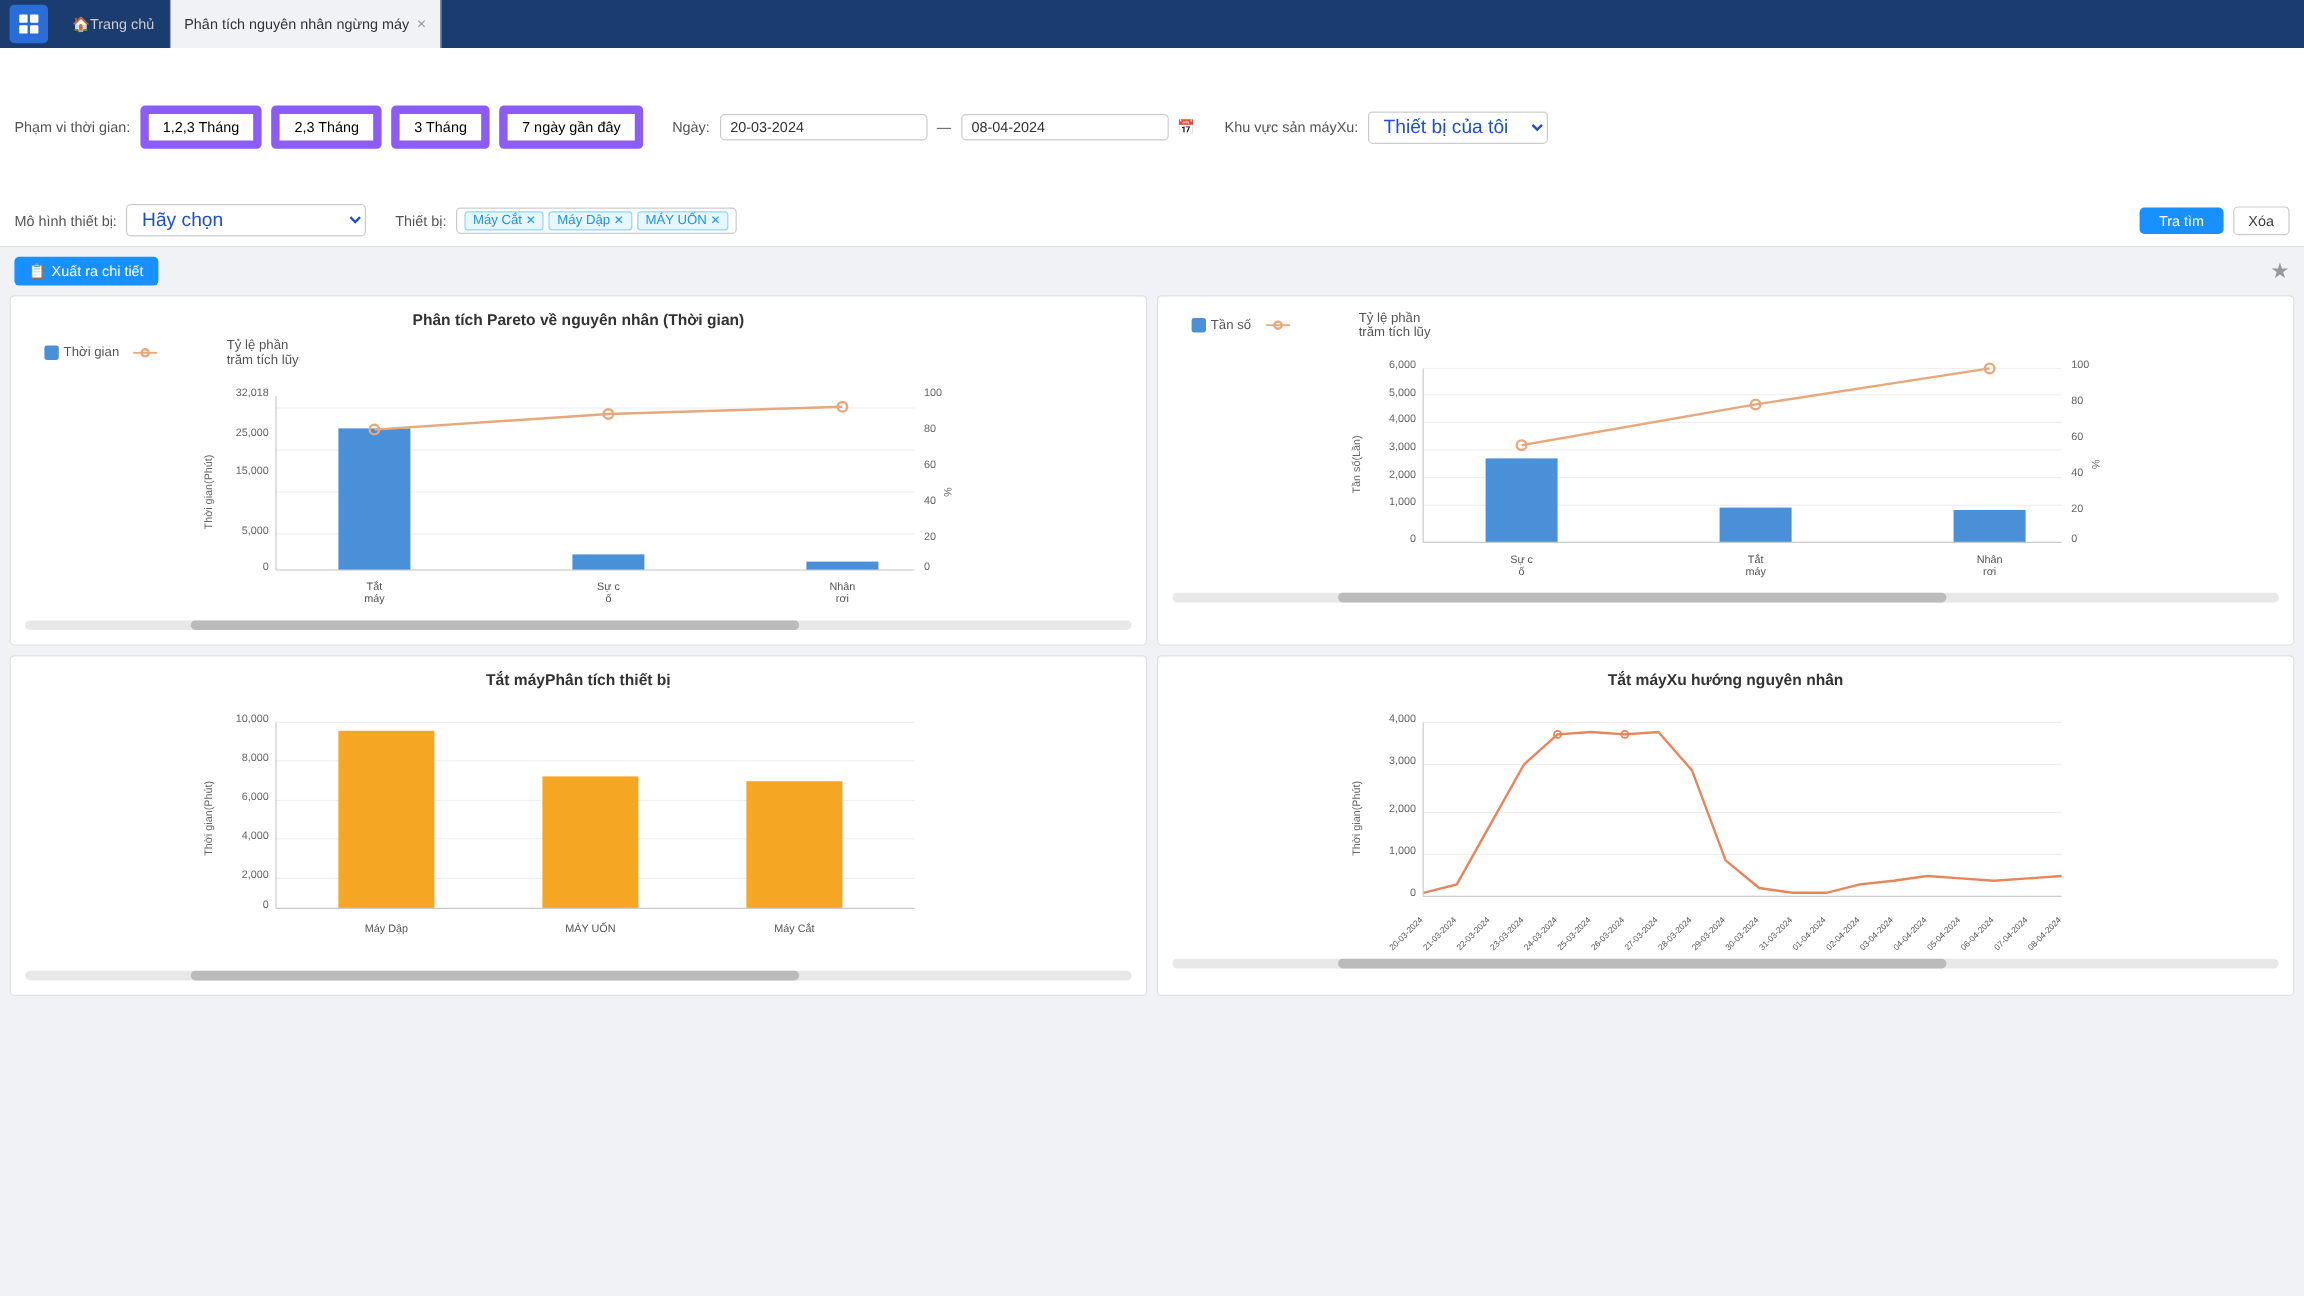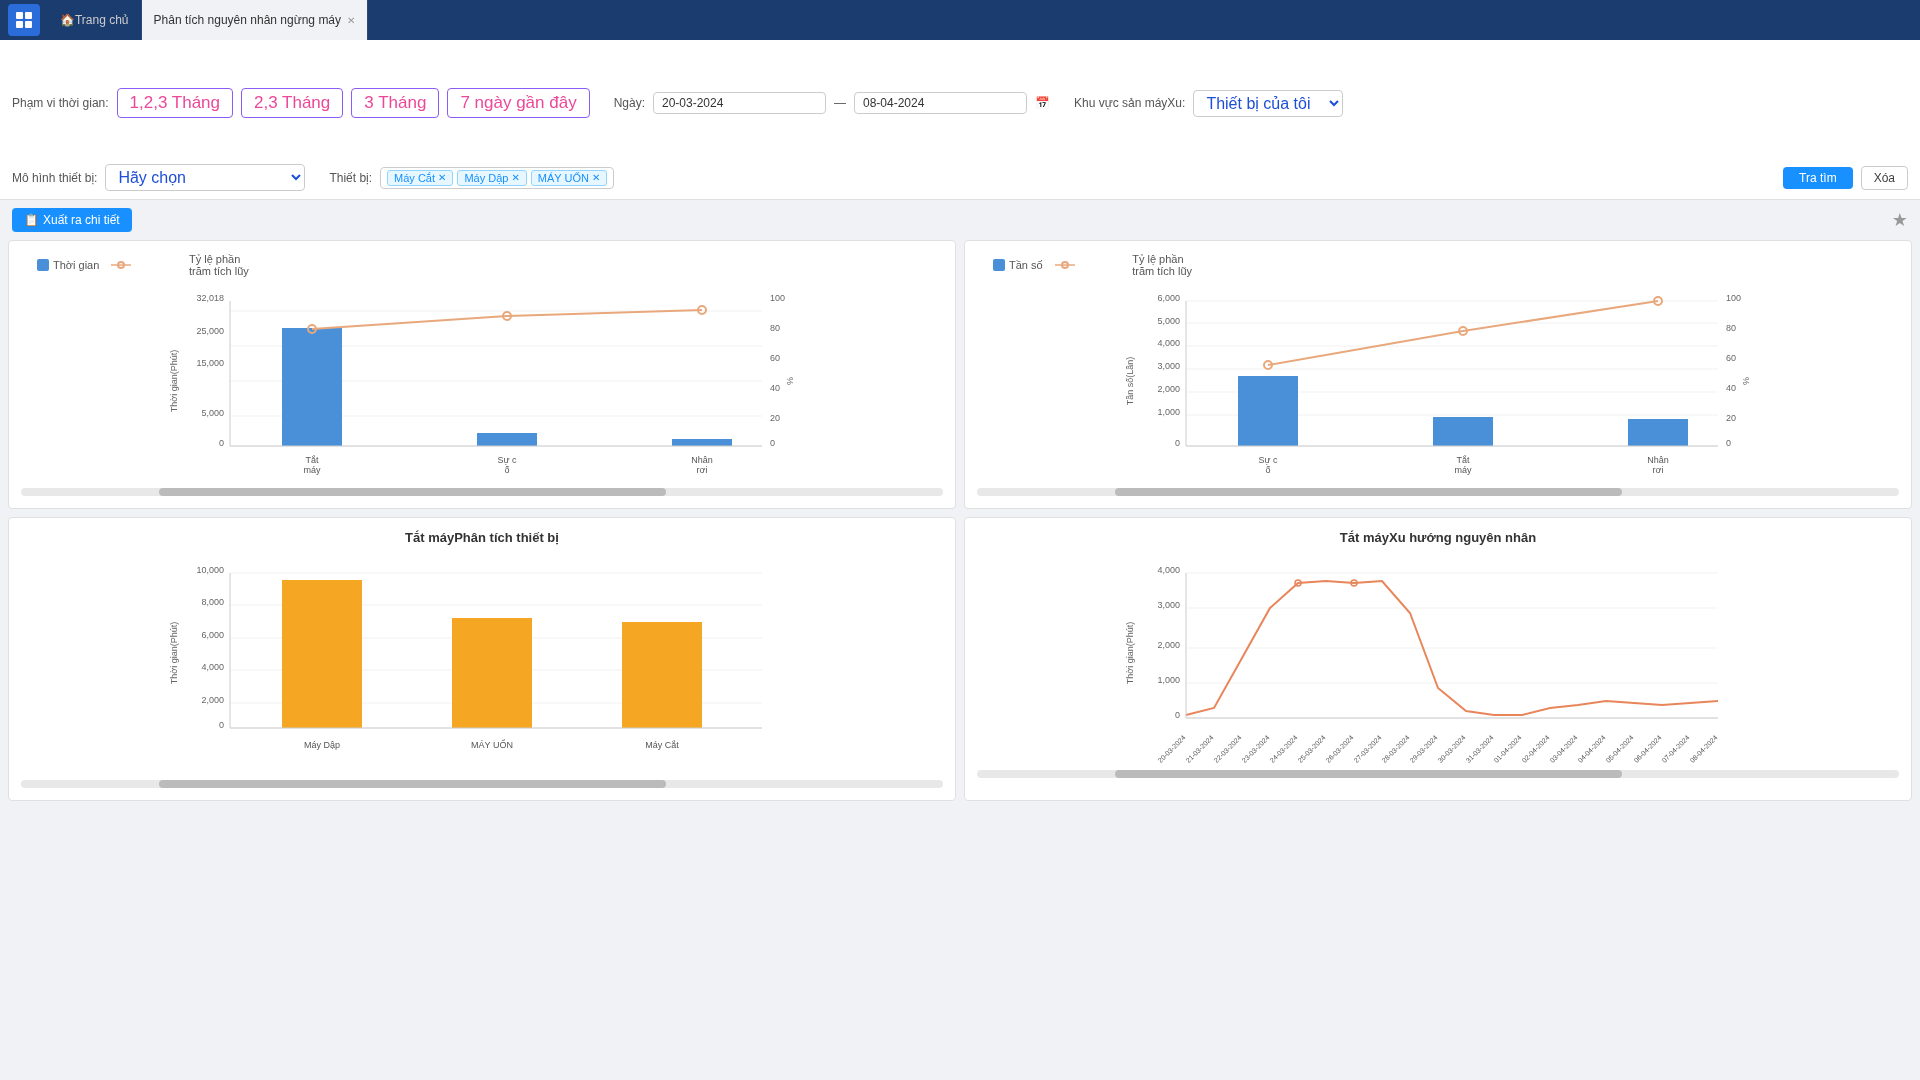--- a/index.html
+++ b/index.html
@@ -11,21 +11,21 @@
     .tabs { display: flex; align-items: stretch; height: 100%; }
     .tab { display: flex; align-items: center; padding: 0 12px; color: #ccc; font-size: 12px; cursor: pointer; border-right: 1px solid #2a4a7f; }
     .tab.active { background: #f0f2f5; color: #333; }
     .tab-home { color: #ccc; }
     .tab-close { margin-left: 6px; color: #999; font-size: 10px; cursor: pointer; }
     
     
     .toolbar { background: white; padding: 8px 12px; border-bottom: 1px solid #e0e0e0; display: flex; flex-wrap: wrap; gap: 6px; align-items: center; }
     .toolbar-row { display: flex; align-items: center; gap: 8px; width: 100%; flex-wrap: wrap; margin-top: 40px; }
     .label { font-size: 12px; color: #555; white-space: nowrap; }
-    .period-btn { padding: 4px 12px; border: 1px solid #8b5cf6; border-radius: 4px; background: white; cursor: pointer; font-size: 17px; color: #ec4899; }
+    .period-btn { padding: 4px 12px; border: 7px solid #8b5cf6; border-radius: 4px; background: white; cursor: pointer; font-size: 12px; color: #000000; }
     .date-input { border: 1px solid #ccc; border-radius: 4px; padding: 3px 8px; font-size: 12px; color: #333; background: white; }
     .date-separator { color: #555; }
     .select-input { border: 1px solid #ccc; border-radius: 4px; padding: 3px 8px; font-size: 16px; color: #1d4ed8; background: white; min-width: 150px; }
     .tag-container { display: flex; align-items: center; gap: 4px; border: 1px solid #ccc; border-radius: 4px; padding: 2px 6px; min-width: 200px; flex-wrap: wrap; }
     .tag { background: #e6f7ff; border: 1px solid #91d5ff; border-radius: 3px; padding: 1px 6px; font-size: 11px; color: #1890ff; display: flex; align-items: center; gap: 3px; }
     .tag-close { cursor: pointer; color: #1890ff; font-size: 10px; }
     .search-btn { background: #1890ff; color: white; border: none; border-radius: 4px; padding: 4px 16px; cursor: pointer; font-size: 12px; }
     .clear-btn { background: white; color: #404040; border: 1px solid #ccc; border-radius: 4px; padding: 4px 12px; cursor: pointer; font-size: 12px; }
     .export-btn { background: #1890ff; color: white; border: none; border-radius: 4px; padding: 5px 12px; cursor: pointer; font-size: 12px; display: flex; align-items: center; gap: 4px; }
     
@@ -126,20 +126,21 @@
   <button class="export-btn">
     <span>📋</span>
     <span>Xuất ra chi tiết</span>
   </button>
   <button class="star-btn">★</button>
 </div>
 
 <div class="charts-grid">
 
   <div class="chart-card">
+    <div class="chart-title">Phân tích Pareto về nguyên nhân (Thời gian)</div>
     <div class="chart-legend">
       <div class="legend-item">
         <div class="legend-box" style="background:#4a90d9;"></div>
         <span>Thời gian</span>
       </div>
       <div class="legend-item">
         <svg width="20" height="10">
             <circle cx="10" cy="5" r="3" fill="none" stroke="#e8a87c" stroke-width="2"></circle>
             <line x1="0" y1="5" x2="20" y2="5" stroke="#e8a87c" stroke-width="1.5"></line>
           </svg>

